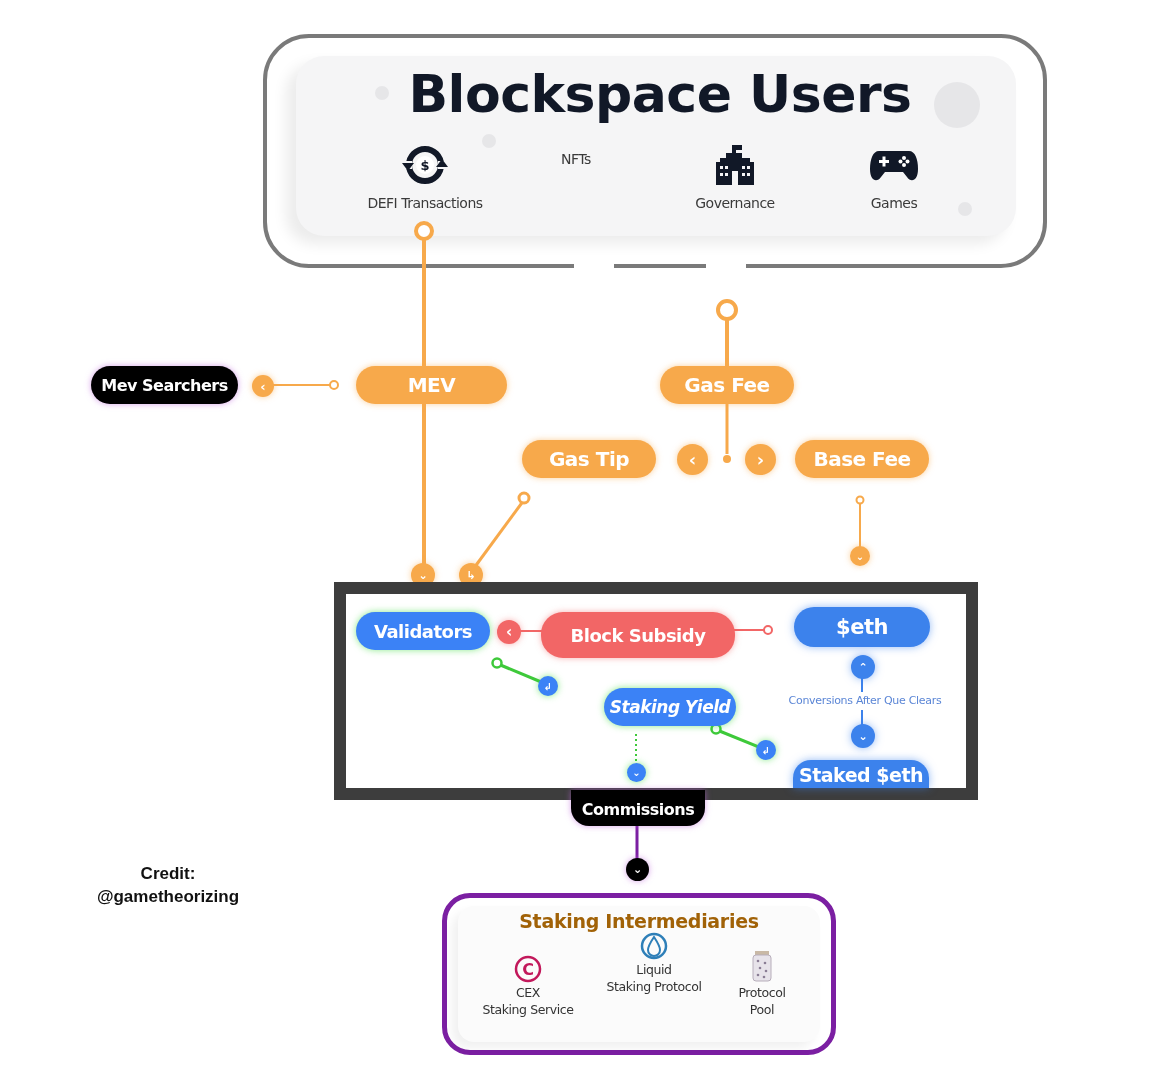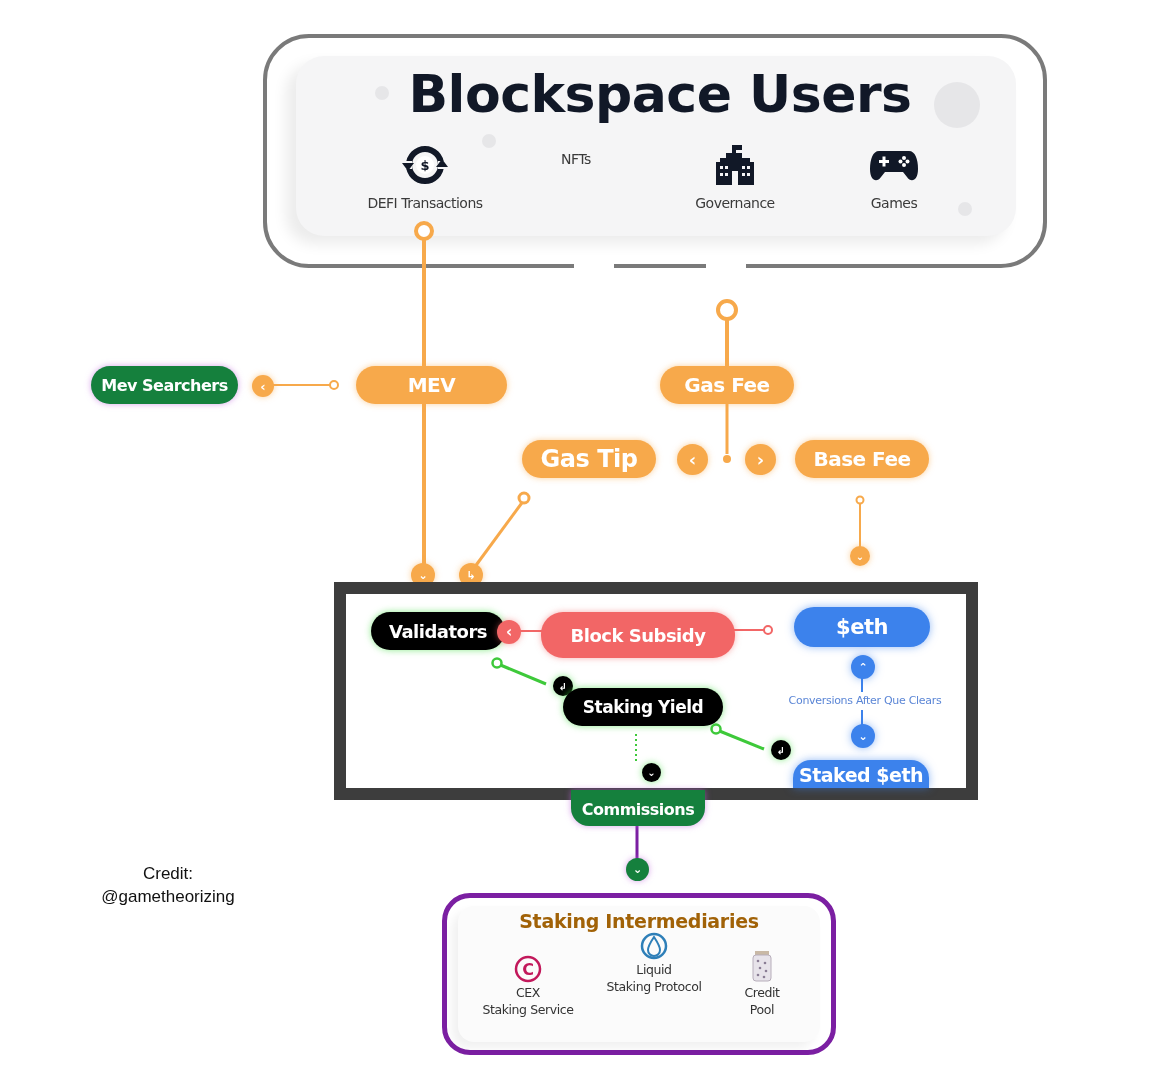--- a/index.html
+++ b/index.html
@@ -18,34 +18,34 @@
   .user-item { width: 160px; text-align: center; }
   .user-item .ico { height: 44px; display: flex; justify-content: center; align-items: center; }
   .user-item .lbl { font-size: 14px; color: #3a3a3a; margin-top: 8px; letter-spacing: -0.5px; }
   .dot { border-radius: 50%; background: #e6e6e8; }
 
   
   .pill { border-radius: 22px; color: #fff; font-weight: bold; text-align: center;
           box-sizing: border-box; display: flex; align-items: center; justify-content: center;
           letter-spacing: -0.5px; }
   .orange { background: #f7a94b; box-shadow: 0 0 6px rgba(247,169,75,0.55); }
-  .purple { background: #15803d; box-shadow: 0 0 6px rgba(190,100,220,0.6); }
-  .green  { background: #000000; box-shadow: 0 0 7px rgba(60,220,60,0.6); margin-left: 15px; }
+  .purple { background: #000000; box-shadow: 0 0 6px rgba(190,100,220,0.6); }
+  .green  { background: #3b82f6; box-shadow: 0 0 7px rgba(60,220,60,0.6); }
   .red    { background: #f26666; box-shadow: 0 0 6px rgba(242,102,102,0.5); }
   .blue   { background: #3c82ec; box-shadow: 0 0 8px rgba(60,130,236,0.55); }
 
   .circ { border-radius: 50%; color: #fff; display: flex; align-items: center; justify-content: center;
           font-size: 13px; font-weight: bold; }
 
   
   .hbox { left: 334px; top: 582px; width: 644px; height: 218px; border: 12px solid #3d3d3d;
           box-sizing: border-box; }
 
   .credit { left: 90px; top: 862px; width: 156px; text-align: center;
-            font-family: "Liberation Sans", sans-serif; font-weight: normal; font-size: 17px;
+            font-family: "Liberation Sans", sans-serif; font-weight: bold; font-size: 17px;
             color: #111; line-height: 23px; }
 
   .bottom-card { left: 442px; top: 893px; width: 394px; height: 162px; border: 5px solid #7b1fa2;
                  border-radius: 28px; box-sizing: border-box; background: #fff; }
   .bottom-inner { left: 458px; top: 906px; width: 362px; height: 136px; background: #fbfbfb;
                   border-radius: 16px; box-shadow: -6px 6px 10px rgba(0,0,0,0.06); }
   .sub-title { left: 446px; top: 910px; width: 386px; text-align: center; font-size: 19px;
                font-weight: bold; color: #a16207; letter-spacing: -0.3px; }
   .inter { text-align: center; font-size: 12.5px; color: #333; line-height: 17px; letter-spacing: -0.4px; }
   .conv { font-size: 11px; color: #5b86d6; letter-spacing: -0.3px; }
@@ -153,40 +153,40 @@
   <line x1="862" y1="678" x2="862" y2="692" stroke="#3c82ec" stroke-width="2"></line>
   <line x1="862" y1="710" x2="862" y2="726" stroke="#3c82ec" stroke-width="2"></line>
 
   <line x1="637" y1="826" x2="637" y2="862" stroke="#7b1fa2" stroke-width="3"></line>
 </svg>
 
 <div class="abs pill purple" style="left:91px;top:366px;width:147px;height:38px;font-size:16px;">Mev Searchers</div>
 <div class="abs circ orange" style="left:252px;top:375px;width:22px;height:22px;">‹</div>
 <div class="abs pill orange" style="left:356px;top:366px;width:151px;height:38px;font-size:20px;">MEV</div>
 <div class="abs pill orange" style="left:660px;top:366px;width:134px;height:38px;font-size:20px;">Gas Fee</div>
-<div class="abs pill orange" style="left:522px;top:440px;width:134px;height:38px;font-size:24px;">Gas Tip</div>
+<div class="abs pill orange" style="left:522px;top:440px;width:134px;height:38px;font-size:20px;">Gas Tip</div>
 <div class="abs circ orange" style="left:677px;top:444px;width:31px;height:31px;font-size:18px;">‹</div>
 <div class="abs circ orange" style="left:745px;top:444px;width:31px;height:31px;font-size:18px;">›</div>
 <div class="abs pill orange" style="left:795px;top:440px;width:134px;height:38px;font-size:20px;">Base Fee</div>
 <div class="abs circ orange" style="left:411px;top:563px;width:24px;height:24px;font-size:11px;">⌄</div>
 <div class="abs circ orange" style="left:459px;top:563px;width:24px;height:24px;font-size:11px;">↳</div>
 <div class="abs circ orange" style="left:850px;top:546px;width:20px;height:20px;font-size:10px;">⌄</div>
 
 <div class="abs hbox"></div>
 
 <div class="abs pill green" style="left:356px;top:612px;width:134px;height:38px;font-size:18px;">Validators</div>
 <div class="abs circ red" style="left:497px;top:620px;width:24px;height:24px;font-size:15px;">‹</div>
 <div class="abs pill red" style="left:541px;top:612px;width:194px;height:46px;font-size:18px;">Block Subsidy</div>
 <div class="abs pill blue" style="left:794px;top:607px;width:136px;height:40px;font-size:21px;">$eth</div>
 <div class="abs circ blue" style="left:851px;top:655px;width:24px;height:24px;font-size:11px;">⌃</div>
 <div class="abs conv" style="left:770px;top:694px;width:190px;text-align:center;">Conversions After Que Clears</div>
 <div class="abs circ blue" style="left:851px;top:724px;width:24px;height:24px;font-size:11px;">⌄</div>
 <div class="abs pill blue" style="left:793px;top:760px;width:136px;height:28px;font-size:19px;border-radius:18px 18px 0 0;align-items:flex-start;padding-top:4px;">Staked $eth</div>
 <div class="abs circ green" style="left:538px;top:676px;width:20px;height:20px;font-size:10px;">↲</div>
-<div class="abs pill green" style="left:548px;top:688px;width:160px;height:38px;font-size:17px;">Staking Yield</div>
+<div class="abs pill green" style="left:604px;top:688px;width:132px;height:38px;font-size:17px;font-style:italic;">Staking Yield</div>
 <div class="abs circ green" style="left:756px;top:740px;width:20px;height:20px;font-size:10px;">↲</div>
 <div class="abs circ green" style="left:627px;top:763px;width:19px;height:19px;font-size:10px;">⌄</div>
 
 <div class="abs pill purple" style="left:571px;top:790px;width:134px;height:36px;font-size:16px;border-radius:0 0 18px 18px;align-items:flex-end;padding-bottom:7px;">Commissions</div>
 <div class="abs circ purple" style="left:626px;top:858px;width:23px;height:23px;font-size:11px;">⌄</div>
 
 <div class="abs credit">
   <div>Credit:</div>
   <div>@gametheorizing</div>
 </div>
@@ -223,15 +223,15 @@
         <g fill="#8a7d95">
           <circle cx="7" cy="11" r="1.3"></circle>
           <circle cx="14" cy="13" r="1.3"></circle>
           <circle cx="9" cy="18" r="1.3"></circle>
           <circle cx="15" cy="21" r="1.3"></circle>
           <circle cx="7" cy="25" r="1.3"></circle>
           <circle cx="13" cy="27" r="1.3"></circle>
         </g>
       </svg>
   </div>
-  <div>Credit</div>
+  <div>Protocol</div>
   <div>Pool</div>
 </div>
 
 </body></html>

